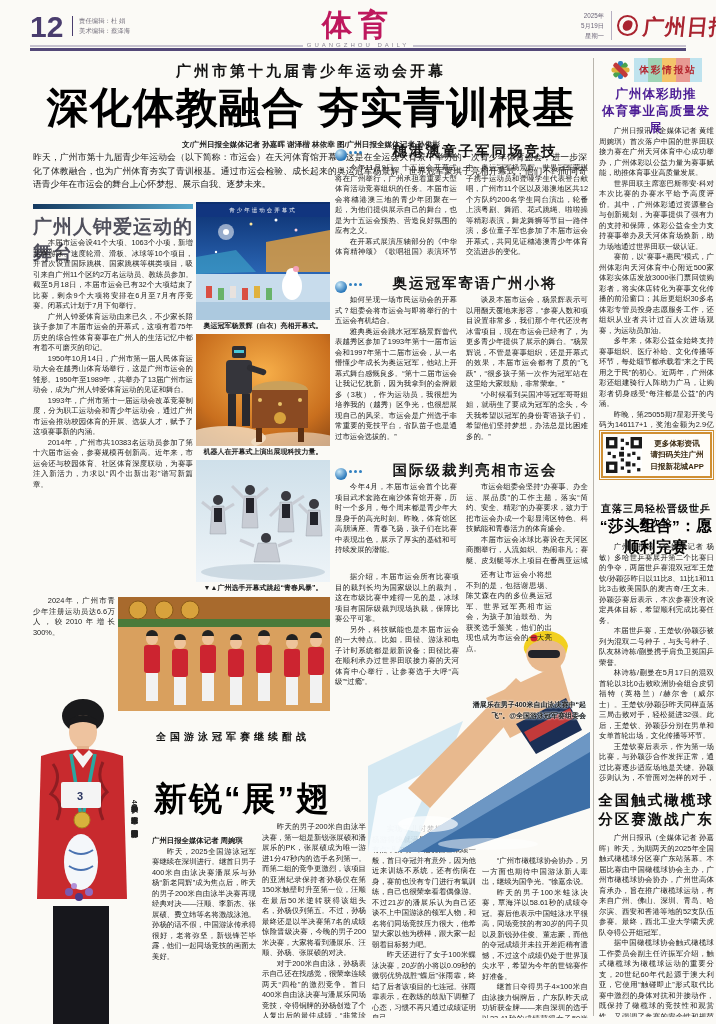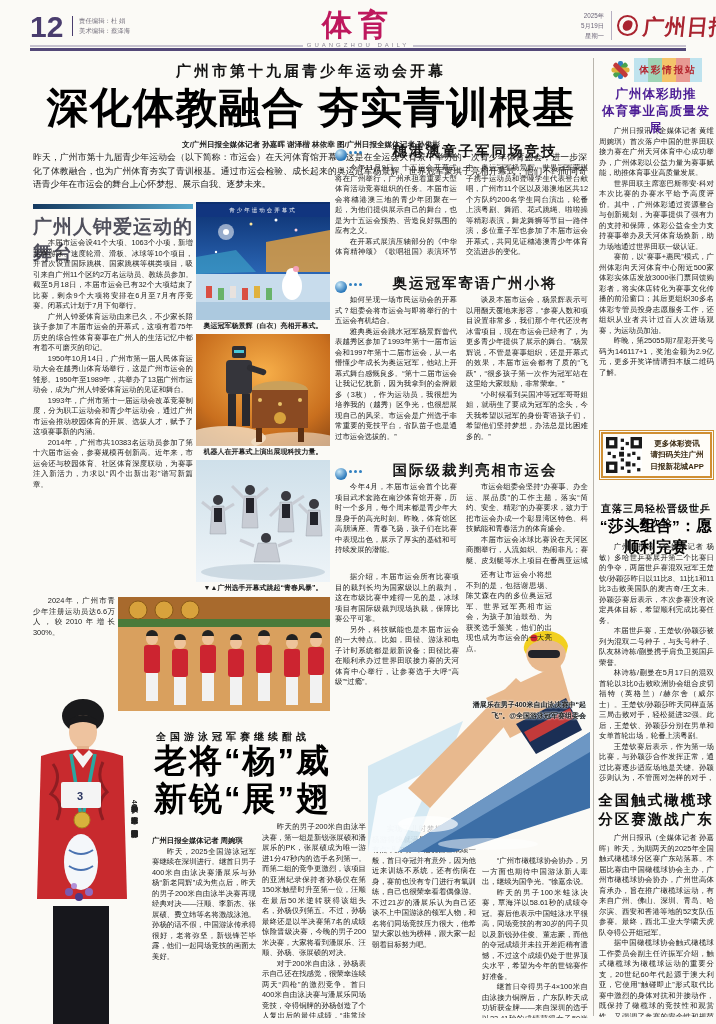--- a/index.html
+++ b/index.html
@@ -337,21 +337,20 @@
       <path d="M156,94 a22,17 0 0 1 44,-4 l-2,8 a20,14 0 0 0 -40,0 z" fill="#f2d020"></path>
       <circle cx="166" cy="82" r="3.5" fill="#cc2430"></circle>
       <rect x="160" y="94" width="32" height="8" rx="4" fill="#23242a"></rect>
       <ellipse cx="60" cy="268" rx="30" ry="8" fill="#ffffff" opacity="0.7"></ellipse>
       <ellipse cx="120" cy="288" rx="50" ry="6" fill="#ffffff" opacity="0.5"></ellipse>
     </svg>
   </div>
   <div class="abs pancap" style="left:464px;top:700px;width:122px;z-index:6">潘展乐在男子400米自由泳决赛中“起飞”。@全国游泳冠军赛组委会</div>
 
   <div class="abs swimkicker" style="left:156px;top:730px">全国游泳冠军赛继续酣战</div>
-  <div class="abs swimhead" style="left:154px;top:744px">老将“杨”威</div>
   <div class="abs swimhead" style="left:154px;top:782px">新锐“展”翅</div>
 
   <div class="abs" style="left:33px;top:694px;width:94px;height:330px">
     <svg width="94" height="330" viewBox="0 0 94 330">
       <ellipse cx="50" cy="22" rx="21" ry="17" fill="#1a1a1c"></ellipse>
       <ellipse cx="50" cy="38" rx="14" ry="17" fill="#eec39f"></ellipse>
       <path d="M36,32 q14,-8 28,0 l0,-6 q-14,-10 -28,0 z" fill="#1a1a1c"></path>
       <rect x="44" y="52" width="12" height="10" fill="#e3b28c"></rect>
       <path d="M8,62 Q50,48 90,62 L94,205 L4,205 Z" fill="#c82a2e"></path>
       <path d="M20,70 q10,14 -2,30 q14,8 6,26 M70,68 q-8,16 4,30 q-12,10 -4,28" stroke="#8f1d22" stroke-width="3" fill="none"></path>
@@ -374,20 +373,21 @@
   <div class="abs col-box" style="left:152px;top:836px;width:104px;height:182px">
     <p class="bp nobind" style="font-weight:bold">广州日报全媒体记者 周婉琪</p>
     <p class="bp">昨天，2025全国游泳冠军赛继续在深圳进行。继首日男子400米自由泳决赛潘展乐与孙杨“新老同辉”成为焦点后，昨天的男子200米自由泳半决赛再现经典对决——汪顺、李新杰、张展硕、费立纬等名将激战泳池。孙杨的话不假，中国游泳传承得很好，老将弥坚，新锐锋芒毕露，他们一起同场竞技的画面太美好。</p>
   </div>
   <div class="abs col-box" style="left:262px;top:822px;width:104px;height:196px">
     <p class="bp">昨天的男子200米自由泳半决赛，第一组是新锐张展硕和潘展乐的PK，张展硕成为唯一游进1分47秒内的选手名列第一。而第二组的竞争更激烈，该项目的亚洲纪录保持者孙杨仅在第150米触壁时升至第一位，汪顺在最后50米逆转获得该组头名，孙杨仅列第五。不过，孙杨最终还是以半决赛第7名的成绩惊险晋级决赛，今晚的男子200米决赛，大家将看到潘展乐、汪顺、孙杨、张展硕的对决。</p>
     <p class="bp">对于200米自由泳，孙杨表示自己还在找感觉，很荣幸连续两天“四枪”的激烈竞争。首日400米自由泳决赛与潘展乐同场竞技，夺得铜牌的孙杨创造了个人复出后的最佳成绩，“非常珍惜新老同台竞技的机会，会全力以赴游好每一项比赛。”</p>
   </div>
   <div class="abs col-box" style="left:372px;top:824px;width:104px;height:194px">
     <p class="bp">实现了儿时梦想——“比孙杨游得快就满足了”的潘展乐则有点“凡尔赛”，他说自己成绩一般，首日夺冠并有意外，因为他近来训练不系统，还有伤病在身，赛前也没有专门进行有氧训练，自己也很荣幸看着偶像游。不过21岁的潘展乐认为自己还谈不上中国游泳的领军人物，和名将们同场竞技压力很大，他希望大家以他为榜样，跟大家一起朝着目标努力吧。</p>
+    <p class="bp">昨天还进行了女子100米蝶泳决赛，20岁的小将以0.09秒的微弱优势战胜“蝶后”张雨霏，终结了后者该项目的七连冠。张雨霏表示，在教练的鼓励下调整了心态，习惯不再只通过成绩证明自己。</p>
   </div>
   <div class="abs col-box" style="left:482px;top:856px;width:106px;height:162px">
     <p class="bp">“广州市橄榄球协会协办，另一方面也期待中国游泳新人辈出，继续为国争光。”徐嘉余说。</p>
     <p class="bp">昨天的男子100米蛙泳决赛，覃海洋以58.61秒的成绩夺冠。赛后他表示中国蛙泳水平很高，同场竞技的有30岁的闫子贝以及新锐孙佳俊、董志豪，而他的夺冠成绩并未拉开差距稍有遗憾，不过这个成绩仍处于世界顶尖水平，希望为今年的世锦赛作好准备。</p>
     <p class="bp">继首日夺得男子4×100米自由泳接力铜牌后，广东队昨天成功斩获金牌——来自深圳的选手以23.41秒的成绩获得女子50米蝶泳冠军，这枚金牌为她在十五运会主场作战增添了动力。</p>
   </div>
 
   <div class="abs vrule" style="left:593px;top:58px;height:958px"></div>
 
   <div class="abs" style="left:598px;top:58px;width:116px;display:flex;align-items:center;justify-content:center">
@@ -400,20 +400,21 @@
     <span class="badgestrip">体彩情报站</span>
   </div>
   <div class="abs sbtitle" style="left:598px;top:86px;width:116px">
     <div>广州体彩助推</div>
     <div>体育事业高质量发展</div>
   </div>
   <div class="abs col-box" style="left:599px;top:126px;width:115px;height:302px">
     <p class="bp">广州日报讯（全媒体记者 黄维 周婉琪）首次落户中国的世界田联接力赛在广州天河体育中心成功举办，广州体彩以公益力量为赛事赋能，助推体育事业高质量发展。</p>
     <p class="bp">世界田联主席塞巴斯蒂安·科对本次比赛的办赛水平给予高度评价。其中，广州体彩通过资源整合与创新规划，为赛事提供了强有力的支持和保障，体彩公益金全力支持赛事举办及天河体育场焕新，助力场地通过世界田联一级认证。</p>
     <p class="bp">赛前，以“赛事+惠民”模式，广州体彩向天河体育中心附近500家体彩实体店发放3000张门票回馈购彩者，将实体店转化为赛事文化传播的前沿窗口；其后更组织30多名体彩专管员投身志愿服务工作，还组织从业者共计过百人次进场观赛，为运动员加油。</p>
+    <p class="bp">多年来，体彩公益金始终支持赛事组织、医疗补给、文化传播等环节，每处细节都承载着“来之于民 用之于民”的初心。近两年，广州体彩还组建骑行人阵助力广马，让购彩者切身感受“每注都是公益”的内涵。</p>
     <p class="bp">昨晚，第25055期7星彩开奖号码为146117+1，奖池金额为2.9亿元，更多开奖详情请扫本版二维码了解。</p>
   </div>
   <div class="abs qrbox" style="left:601px;top:432px;width:111px;height:46px">
     <svg width="36" height="36" viewBox="0 0 22 22">
       <rect width="22" height="22" fill="#fff"></rect>
       <g fill="#1a1a1a">
         <rect x="0" y="0" width="7" height="7"></rect>
           <rect x="15" y="0" width="7" height="7"></rect>
           <rect x="0" y="15" width="7" height="7"></rect>
         <rect x="2" y="2" width="3" height="3" fill="#fff"></rect>
@@ -441,21 +442,21 @@
       <div>请扫码关注广州</div>
       <div>日报新花城APP</div>
     </div>
   </div>
 
   <div class="abs sbkicker" style="left:598px;top:502px;width:116px">直落三局轻松晋级世乒赛次轮</div>
   <div class="abs sbhead" style="left:596px;top:516px;width:120px">“莎头组合”：愿顺利完赛</div>
   <div class="abs col-box" style="left:599px;top:542px;width:115px;height:240px">
     <p class="bp">广州日报讯（全媒体记者 杨敏）多哈世乒赛展开第二个比赛日的争夺，两届世乒赛混双冠军王楚钦/孙颖莎昨日以11比8、11比1和11比3击败美国队的麦吉奇/王文未。孙颖莎赛后表示，本次参赛没有设定具体目标，希望顺利完成比赛任务。</p>
     <p class="bp">本届世乒赛，王楚钦/孙颖莎被列为混双二号种子，与头号种子、队友林诗栋/蒯曼携手肩负卫冕国乒荣誉。</p>
-    <p class="bp">林诗栋/蒯曼在5月17日的混双首轮以3比0击败欧洲协会组合皮切福特（英格兰）/赫尔舍（威尔士）。王楚钦/孙颖莎昨天同样直落三局击败对手，轻松挺进32强。此后，王楚钦、孙颖莎分别在男单和女单首轮出场，轮番上演粤剧。</p>
+    <p class="bp">林诗栋/蒯曼在5月17日的混双首轮以3比0击败欧洲协会组合皮切福特（英格兰）/赫尔舍（威尔士）。王楚钦/孙颖莎昨天同样直落三局击败对手，轻松挺进32强。此后，王楚钦、孙颖莎分别在男单和女单首轮出场，文化传播等环节。</p>
     <p class="bp">王楚钦赛后表示，作为第一场比赛，与孙颖莎合作发挥正常，通过比赛逐步适应场地是关键。孙颖莎则认为，不管面对怎样的对手，不管成绩如何，她和王楚钦都要认真对待每一场比赛，尽快适应场地和比赛节奏，把最好的状态呈现给球迷。</p>
   </div>
 
   <div class="abs rugbytitle" style="left:598px;top:791px;width:116px">
     <div>全国触式橄榄球</div>
     <div>分区赛激战广东</div>
   </div>
   <div class="abs col-box" style="left:599px;top:833px;width:115px;height:184px">
     <p class="bp">广州日报讯（全媒体记者 孙嘉晖）昨天，为期两天的2025年全国触式橄榄球分区赛广东站落幕。本届比赛由中国橄榄球协会主办，广州市橄榄球协会协办，广州世高体育承办，旨在推广橄榄球运动，有来自广州、佛山、深圳、青岛、哈尔滨、西安和香港等地的52支队伍参赛。最终，西北工业大学啸天虎队夺得公开组冠军。</p>
     <p class="bp">据中国橄榄球协会触式橄榄球工作委员会副主任许振军介绍，触式橄榄球为橄榄球运动的重要分支，20世纪60年代起源于澳大利亚，它使用“触碰即止”形式取代比赛中激烈的身体对抗和并接动作，既保持了橄榄球的竞技性和观赏性，又强调了参赛的安全性和规范性。比赛使用的男女混合赛制受到不同年龄、各类人群的广泛喜爱，是男女老幼、全家都可以上场的群众性运动。正是因为“触碰即止”，所以比赛的攻防转换速度很快，极具观赏性。据了解，触式橄榄球正在积极争取成为2032年布里斯班夏季奥运会的正式比赛项目。</p>

